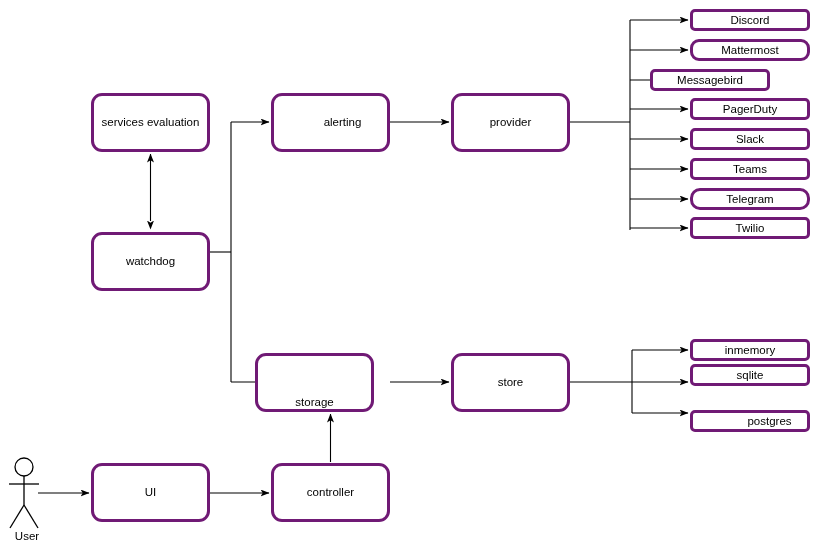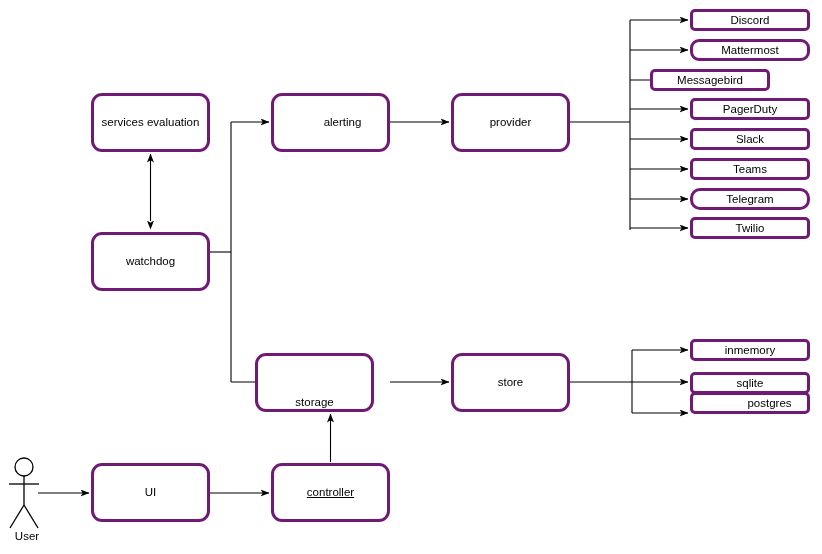--- a/index.html
+++ b/index.html
@@ -146,21 +146,21 @@
   </div>
 
   <div class="node big" style="left:451px; top:353px;">
     <span class="node-label">store</span>
   </div>
 
   <div class="node big" style="left:91px; top:463px;">
     <span class="node-label">UI</span>
   </div>
 
-  <div class="node big" style="left:271px; top:463px;text-decoration:underline;">
+  <div class="node big" style="left:271px; top:463px;">
     <span class="node-label">controller</span>
   </div>
 
   <div id="provider-backends">
       <div class="node small" style="left: 690px; top: 9px;">
         <span class="node-label">Discord</span>
       </div>
       <div class="node small" style="left: 690px; top: 39px; border-radius: 9px;">
         <span class="node-label">Mattermost</span>
       </div>
@@ -181,23 +181,23 @@
       </div>
       <div class="node small" style="left: 690px; top: 217px;">
         <span class="node-label">Twilio</span>
       </div>
     </div>
 
   <div id="store-backends">
       <div class="node small" style="left: 690px; top: 339px;">
         <span class="node-label">inmemory</span>
       </div>
-      <div class="node small" style="left: 690px; top: 372px;">
+      <div class="node small" style="left: 690px; top: 364px;">
         <span class="node-label">sqlite</span>
       </div>
-      <div class="node small" style="left: 690px; top: 392px; padding-left: 39px;">
+      <div class="node small" style="left: 690px; top: 410px; padding-left: 39px;">
         <span class="node-label">postgres</span>
       </div>
     </div>
 
   <div class="actor-label">User</div>
 
 </div>
 
 </body></html>

